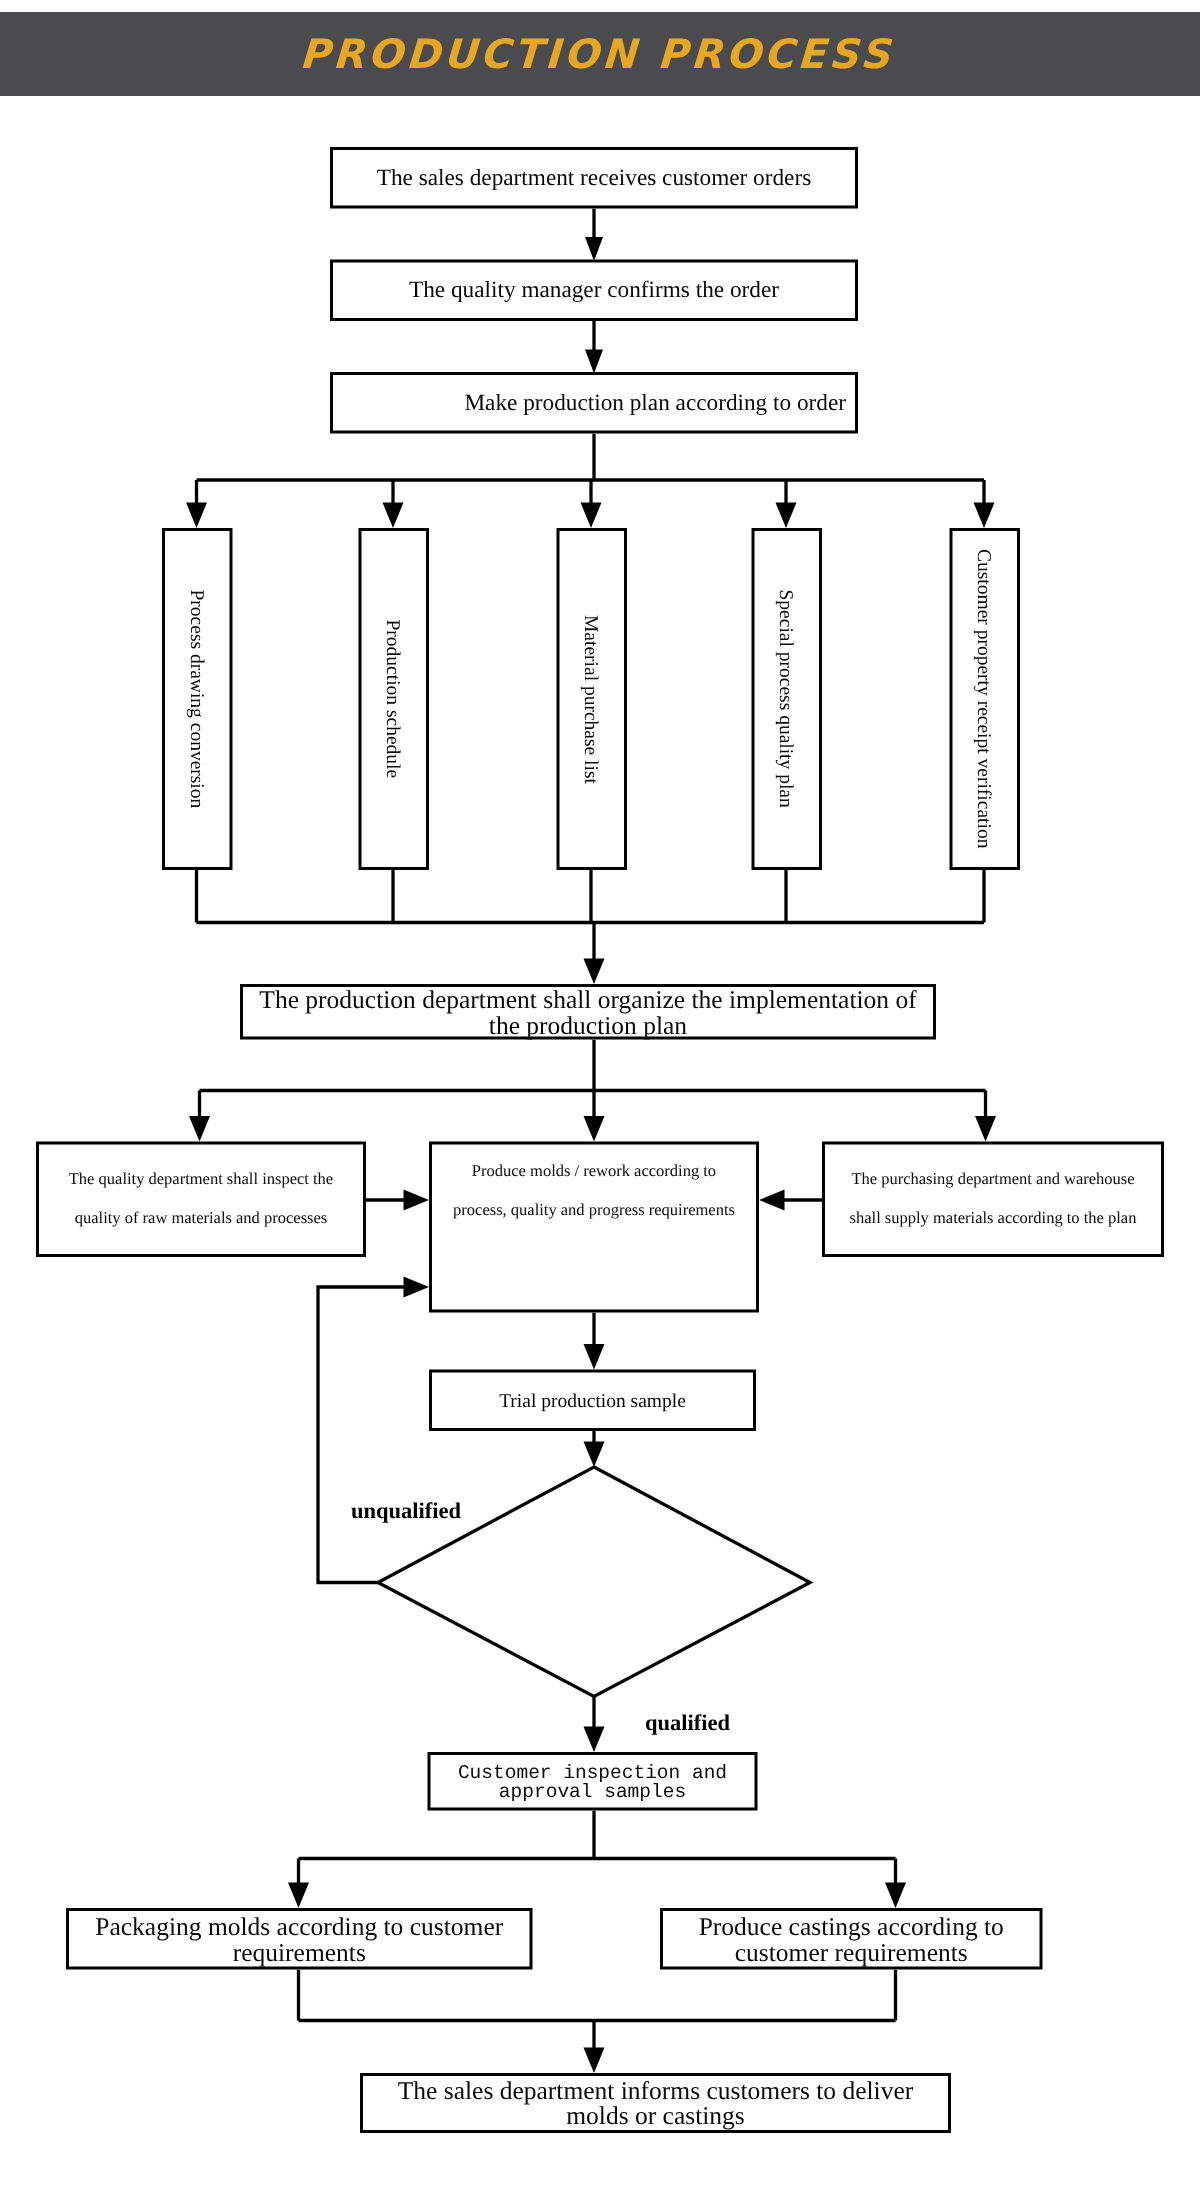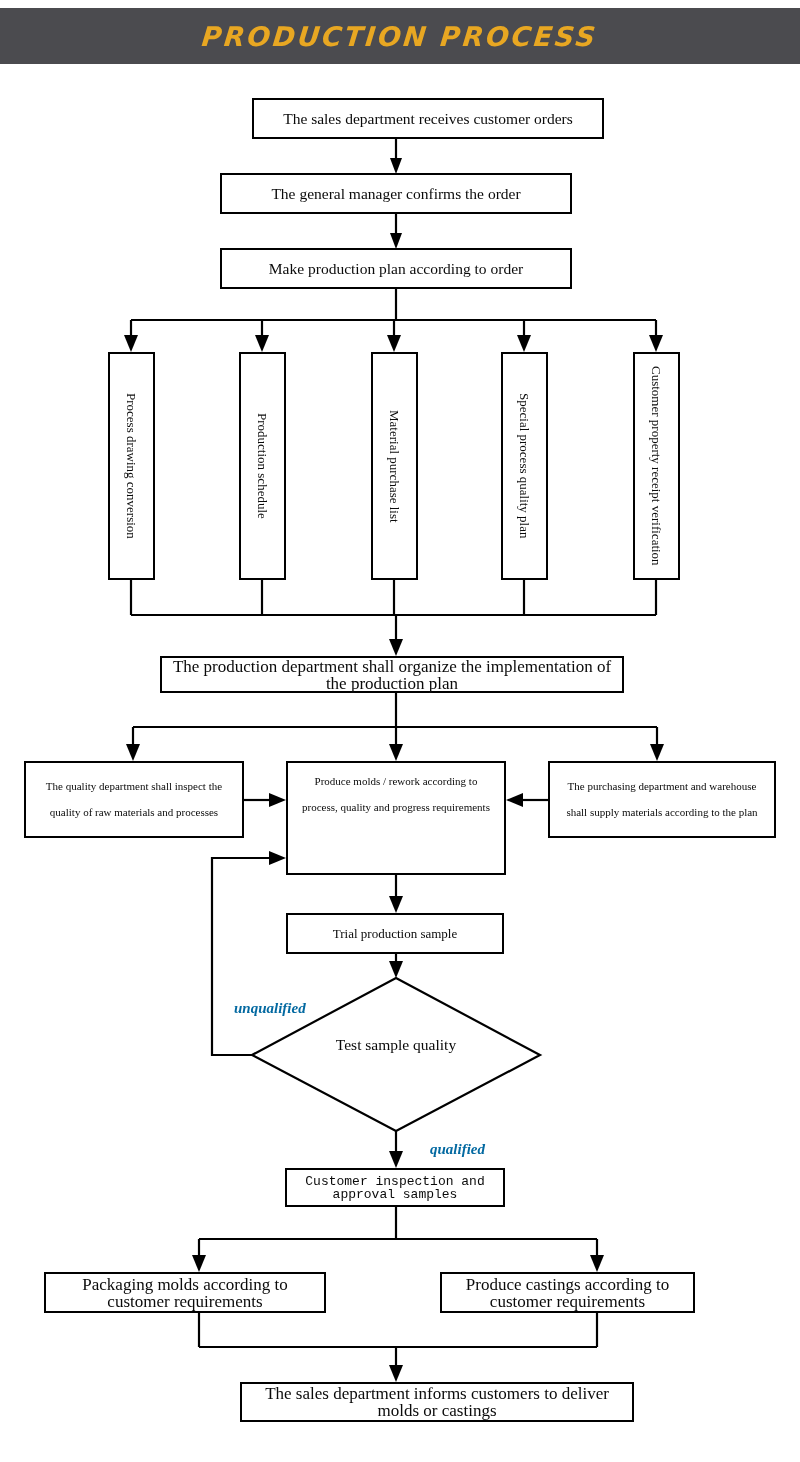--- a/index.html
+++ b/index.html
@@ -103,23 +103,22 @@
     line-height: 2.35;
     font-size: 11px;
   }
 
   
   .edge-label {
     position: absolute;
     font-family: "Liberation Serif", "DejaVu Serif", serif;
     font-weight: bold;
     font-size: 15px;
-    color: #0369a1;
+    color: #000000;
     white-space: nowrap;
-    font-style: italic;
   }
 
   
   #decision-text {
     position: absolute;
     left: 252px;
     top: 1036px;
     width: 288px;
     text-align: center;
     font-size: 15.5px;
@@ -202,29 +201,29 @@
     <polygon class="arrowhead" points="199,1272 192,1255 206,1255"></polygon>
     <polygon class="arrowhead" points="597,1272 590,1255 604,1255"></polygon>
 
     <line x1="199" y1="1313" x2="199" y2="1347"></line>
     <line x1="597" y1="1313" x2="597" y2="1347"></line>
     <line x1="199" y1="1347" x2="597" y2="1347"></line>
     <line x1="396" y1="1347" x2="396" y2="1369"></line>
     <polygon class="arrowhead" points="396,1382 389,1365 403,1365"></polygon>
   </svg>
 
-  <div class="node box-wide" style="left:220px; top:98px; width:352px; height:41px;margin-left:32px;">
+  <div class="node box-wide" style="left:220px; top:98px; width:352px; height:41px;">
     <span class="node-label">The sales department receives customer orders</span>
   </div>
 
   <div class="node box-wide" style="left:220px; top:173px; width:352px; height:41px;">
-    <span class="node-label">The general manager confirms the order</span>
-  </div>
-
-  <div class="node box-wide" style="left:220px; top:248px; width:352px; height:41px;">
+    <span class="node-label">The quality manager confirms the order</span>
+  </div>
+
+  <div class="node box-wide" style="left:220px; top:248px; width:352px; height:41px;justify-content:flex-end;">
     <span class="node-label">Make production plan according to order</span>
   </div>
 
   <div class="node vertical" style="left:108px; top:352px; width:47px; height:228px;">
     <span class="node-label">Process drawing conversion</span>
   </div>
 
   <div class="node vertical" style="left:239px; top:352px; width:47px; height:228px;">
     <span class="node-label">Production schedule</span>
   </div>
@@ -257,31 +256,30 @@
 
   <div class="node twoline" style="left:548px; top:761px; width:228px; height:77px; flex-direction:column;">
     <span class="node-label">The purchasing department and warehouse</span>
     <span class="node-label">shall supply materials according to the plan</span>
   </div>
 
   <div class="node box-narrow" style="left:286px; top:913px; width:218px; height:41px;">
     <span class="node-label">Trial production sample</span>
   </div>
 
-  <div id="decision-text">Test sample quality</div>
 
   <div class="edge-label" style="left:234px; top:1000px;">unqualified</div>
 
   <div class="edge-label" style="left:430px; top:1141px;">qualified</div>
 
   <div class="node box-narrow" style="left:285px; top:1168px; width:220px; height:39px;font-family:Liberation Mono, monospace;">
     <span class="node-label">Customer inspection and approval samples</span>
   </div>
 
-  <div class="node box-small" style="left:44px; top:1272px; width:282px; height:41px;">
+  <div class="node box-small" style="left:44px; top:1272px; width:311px; height:41px;">
     <span class="node-label">Packaging molds according to customer requirements</span>
   </div>
 
   <div class="node box-small" style="left:440px; top:1272px; width:255px; height:41px;">
     <span class="node-label">Produce castings according to customer requirements</span>
   </div>
 
   <div class="node box-small" style="left:196px; top:1382px; width:394px; height:40px;margin-left:44px;">
     <span class="node-label">The sales department informs customers to deliver molds or castings</span>
   </div>

